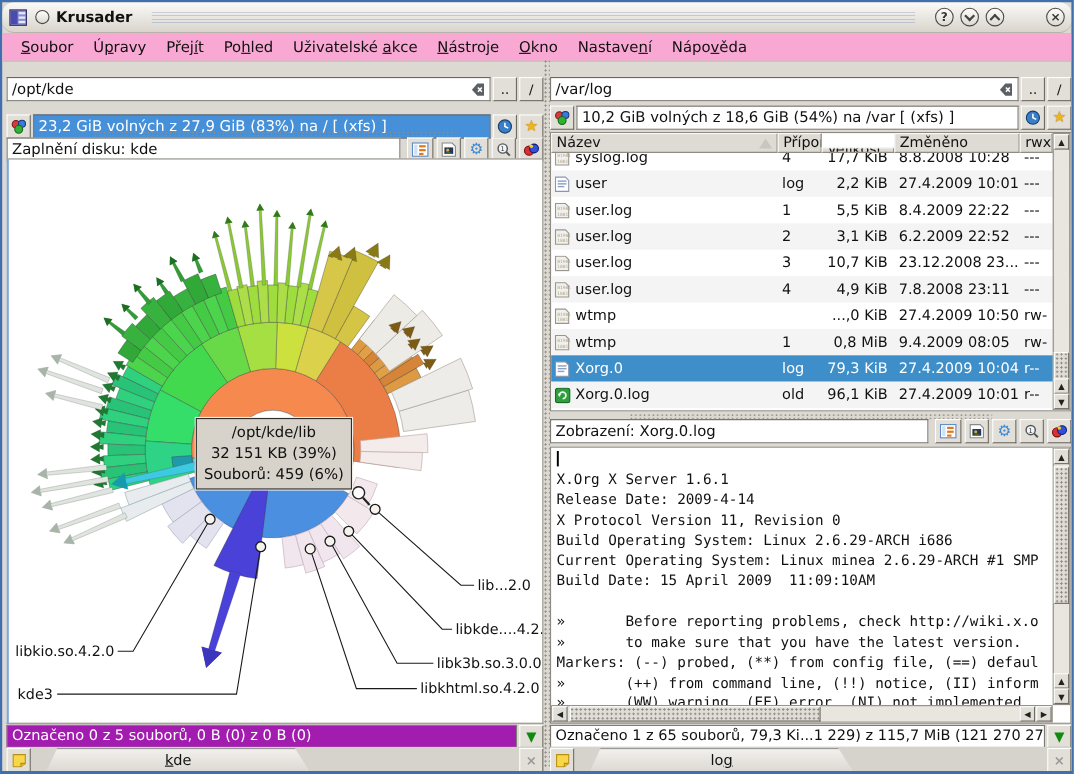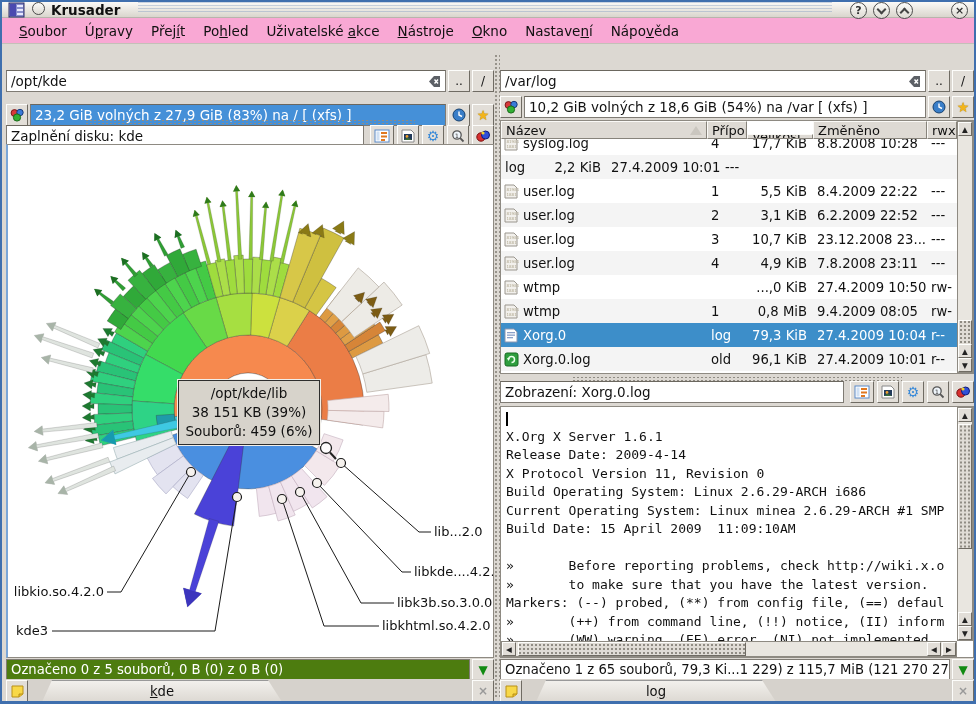--- a/index.html
+++ b/index.html
@@ -1,22 +1,22 @@
 <!DOCTYPE html>
 <html><head>
 <meta charset="utf-8">
 <style>
   html,body{margin:0;padding:0;background:#555;}
   *{box-sizing:border-box;}
   .win{position:relative;width:976px;height:704px;background:#dcd8d2;
        border:2px solid #3f6fae;border-bottom-width:3px;overflow:hidden;
        font-family:"DejaVu Sans","Liberation Sans",sans-serif;color:#111;font-size:13.5px;}
   
-  .titlebar{height:16px;display:flex;align-items:flex-start;gap:6px;padding:0 6px;
-            background:linear-gradient(#fbfaf7,#d9d5cd);border-bottom:1px solid #b8b4ac;}
+  .titlebar{height:28px;display:flex;align-items:center;gap:6px;padding:0 6px;
+            background:linear-gradient(#fbfaf7,#d9d5cd);border-bottom:1px solid #b8b4ac;border-radius:11px;}
   .title{font-weight:bold;font-size:13.5px;}
   .stripes{flex:1;height:10px;margin:0 12px;
            background:repeating-linear-gradient(180deg,rgba(110,140,185,.35) 0 1px,transparent 1px 3px);}
   .circbtn{width:17px;height:17px;border-radius:50%;border:1.4px solid #4a4a4a;display:flex;
            align-items:center;justify-content:center;font-size:11px;font-weight:bold;color:#333;
            background:linear-gradient(#fcfcfa,#dddad2);}
   .chev{width:7px;height:7px;border-left:2px solid #444;border-bottom:2px solid #444;margin-top:-3px;transform:rotate(-45deg);}
   .chev.up{transform:rotate(135deg);margin-top:3px;}
   .gapbtn{width:26px;}
   
@@ -42,21 +42,21 @@
   .tool-icons{display:flex;gap:3px;margin-left:4px;}
   
   .chartbox{position:absolute;left:0;right:0;background:#fff;border:1px solid #8e8a82;
             border-left:2px solid #7aa6d8;overflow:hidden;}
   .tooltip{position:absolute;width:142px;background:#d7d3cb;border:1px solid #2e2e2e;
            box-shadow:0 0 0 1px #f2efe9;text-align:center;font-size:13.5px;line-height:19px;padding:3px 2px;}
   
   .statusrow{position:absolute;left:0;right:0;height:21px;display:flex;align-items:center;gap:2px;}
   .statusbar{flex:1;height:21px;border:1px solid #7f7b74;display:flex;align-items:center;
              padding:0 4px;background:#fff;white-space:nowrap;overflow:hidden;font-size:13.2px;}
-  .statusbar.blue{background:#4d7c0f;color:#fff;}
+  .statusbar.blue{background:#a21caf;color:#fff;}
   .tri-btn{width:22px;height:21px;display:flex;align-items:center;justify-content:center;
            background:#e2ded8;border:1px solid;border-color:#fdfdfb #6f6b63 #6f6b63 #fdfdfb;
            color:#118a11;font-size:12px;}
   .tabrow{position:absolute;left:0;right:0;height:23px;display:flex;align-items:flex-end;background:#d6d2cc;}
   .tab{height:22px;width:240px;margin-left:14px;background:linear-gradient(#f2f0ec,#dcd8d2);
        clip-path:polygon(10px 0,calc(100% - 14px) 0,100% 100%,0 100%);
        display:flex;align-items:center;justify-content:center;font-size:13.2px;border-top:1px solid #999;}
   .tabbtn{width:22px;height:22px;display:flex;align-items:center;justify-content:center;
           background:#e2ded8;border:1px solid;border-color:#fdfdfb #6f6b63 #6f6b63 #fdfdfb;}
   .tabbtn.right{margin-left:auto;}
@@ -373,21 +373,21 @@
             <text x="374" y="485" font-size="13" fill="#111" text-anchor="start">libkhtml.so.4.2.0</text>
             <text x="96" y="451" font-size="13" fill="#111" text-anchor="end">libkio.so.4.2.0</text>
             <text x="40" y="490" font-size="13" fill="#111" text-anchor="end">kde3</text>
             <g>
               <circle cx="318" cy="303" r="5.5" fill="rgba(255,255,255,.8)" stroke="#222" stroke-width="1.3"></circle>
               <line x1="322" y1="307.5" x2="328" y2="314" stroke="#222" stroke-width="2"></line>
             </g>
           </svg>
         <div class="tooltip" style="left:170px;top:235px;">
           <div>/opt/kde/lib</div>
-          <div>38 151 KB (39%)</div>
+          <div>32 151 KB (39%)</div>
           <div>Souborů: 459 (6%)</div>
         </div>
       </div>
       <div class="statusrow" style="top:605px;">
         <div class="statusbar blue">Označeno 0 z 5 souborů, 0 B  (0) z 0 B (0)</div>
         <div class="tri-btn">
             <span>▼</span>
           </div>
       </div>
       <div class="tabrow" style="top:625px;">
@@ -469,20 +469,28 @@
                     <text x="2.5" y="7" font-size="4" fill="#b0a890">81981</text>
                     <text x="2.5" y="12" font-size="4" fill="#b0a890">1881</text>
                   </svg>
                 </span>syslog.log</span>
               <span class="c-ext">4</span>
               <span class="c-size">17,7 KiB</span>
               <span class="c-date">8.8.2008 10:28</span>
               <span class="c-rwx">---</span>
             </div>
             <div class="lrow alt">
+              <span class="c-name"><span style="display: inline-flex;">
+                  <svg width="15" height="15">
+                    <path d="M1 1 H10 L13 4 V14 H1 Z" fill="#fff" stroke="#8a96b0"></path>
+                    <rect x="3" y="4" width="8" height="1.3" fill="#8ba0c8"></rect>
+                    <rect x="3" y="6.5" width="8" height="1.3" fill="#8ba0c8"></rect>
+                    <rect x="3" y="9" width="6" height="1.3" fill="#8ba0c8"></rect>
+                  </svg>
+                </span>user</span>
               <span class="c-ext">log</span>
               <span class="c-size">2,2 KiB</span>
               <span class="c-date">27.4.2009 10:01</span>
               <span class="c-rwx">---</span>
             </div>
             <div class="lrow">
               <span class="c-name"><span style="display: inline-flex;">
                   <svg width="15" height="15">
                     <path d="M1 1 H10 L13 4 V14 H1 Z" fill="#f2f0ec" stroke="#9a968e"></path>
                     <text x="2.5" y="7" font-size="4" fill="#b0a890">81981</text>

